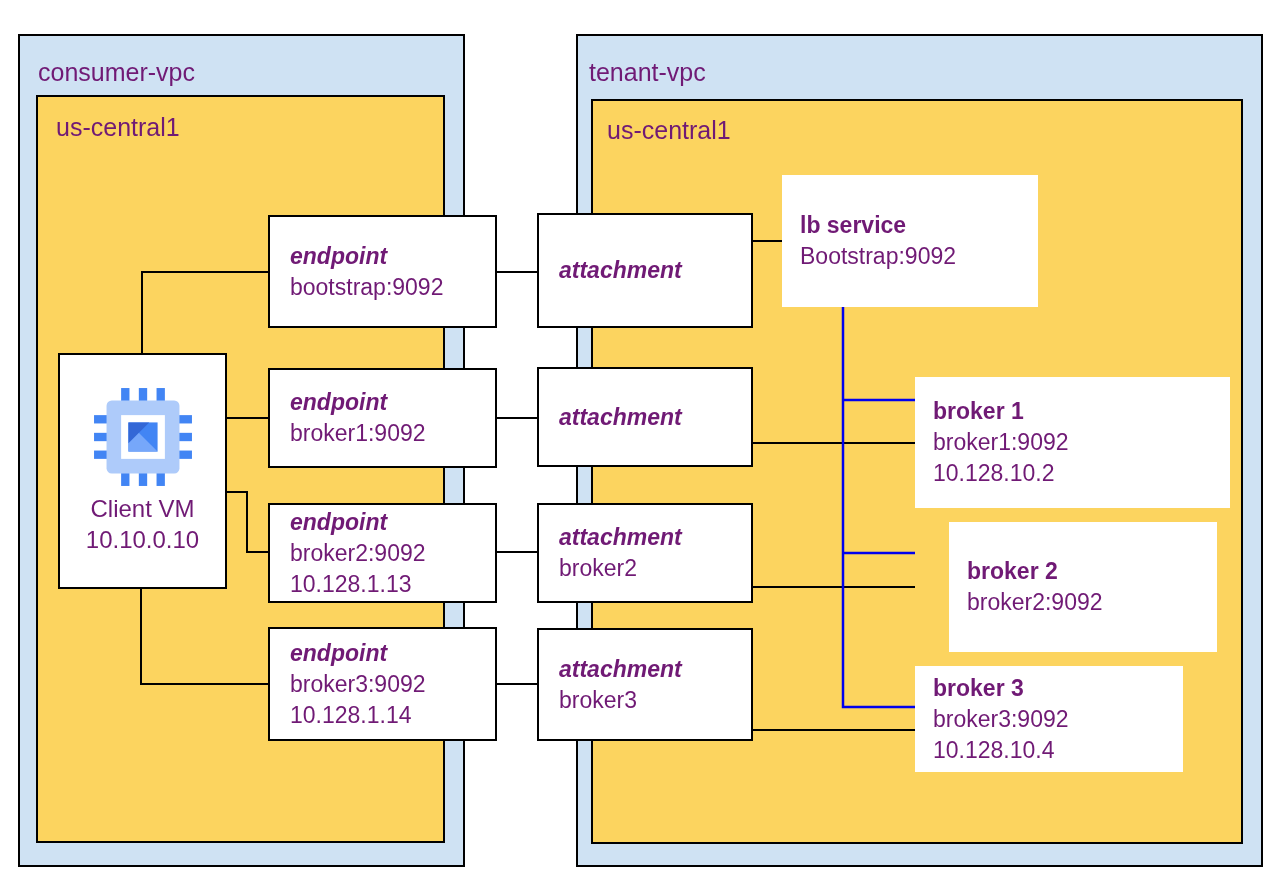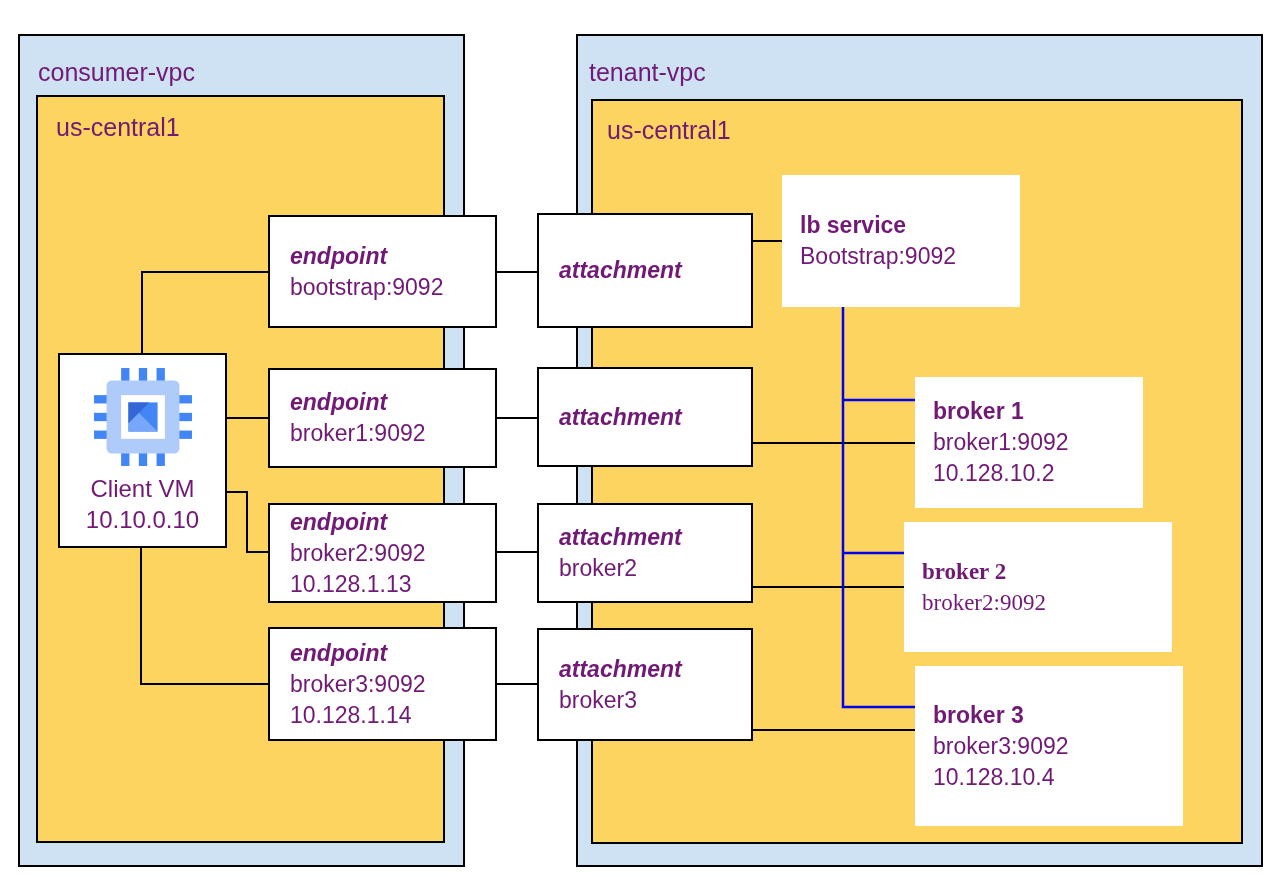--- a/index.html
+++ b/index.html
@@ -41,33 +41,33 @@
   .client-vm .chip{width:100px;height:100px;margin-bottom:6px;}
   
   .consumer-vpc{left:18px;top:34px;width:447px;height:833px;}
   .consumer-region{left:36px;top:95px;width:409px;height:748px;}
   .tenant-vpc{left:576px;top:34px;width:687px;height:833px;}
   .tenant-region{left:591px;top:99px;width:652px;height:745px;}
   .lbl-consumer-vpc{left:38px;top:58px;}
   .lbl-consumer-region{left:56px;top:113px;}
   .lbl-tenant-vpc{left:589px;top:58px;}
   .lbl-tenant-region{left:607px;top:116px;}
-  .pos-clientvm{left:58px;top:353px;width:169px;height:195px;}
+  .pos-clientvm{left:58px;top:353px;width:169px;height:236px;}
   .pos-ep0{left:268px;top:215px;width:229px;height:113px;}
   .pos-ep1{left:268px;top:368px;width:229px;height:100px;}
   .pos-ep2{left:268px;top:503px;width:229px;height:100px;}
   .pos-ep3{left:268px;top:627px;width:229px;height:114px;}
   .pos-at0{left:537px;top:213px;width:216px;height:115px;}
   .pos-at1{left:537px;top:367px;width:216px;height:100px;}
   .pos-at2{left:537px;top:503px;width:216px;height:100px;}
   .pos-at3{left:537px;top:628px;width:216px;height:113px;}
-  .pos-lb{left:782px;top:175px;width:238px;height:132px;}
-  .pos-b0{left:915px;top:377px;width:228px;height:131px;}
-  .pos-b1{left:904px;top:522px;width:268px;height:130px;font-family:Liberation Serif, serif;}
-  .pos-b2{left:915px;top:666px;width:268px;height:160px;}
+  .pos-lb{left:782px;top:175px;width:256px;height:132px;}
+  .pos-b0{left:915px;top:377px;width:315px;height:131px;}
+  .pos-b1{left:949px;top:522px;width:268px;height:130px;}
+  .pos-b2{left:915px;top:666px;width:268px;height:106px;}
 </style>
 </head>
 <body>
 
 <div class="canvas">
 
   <div class="vpc consumer-vpc"></div>
   <div class="region consumer-region"></div>
   <div class="vpc tenant-vpc"></div>
   <div class="region tenant-region"></div>

